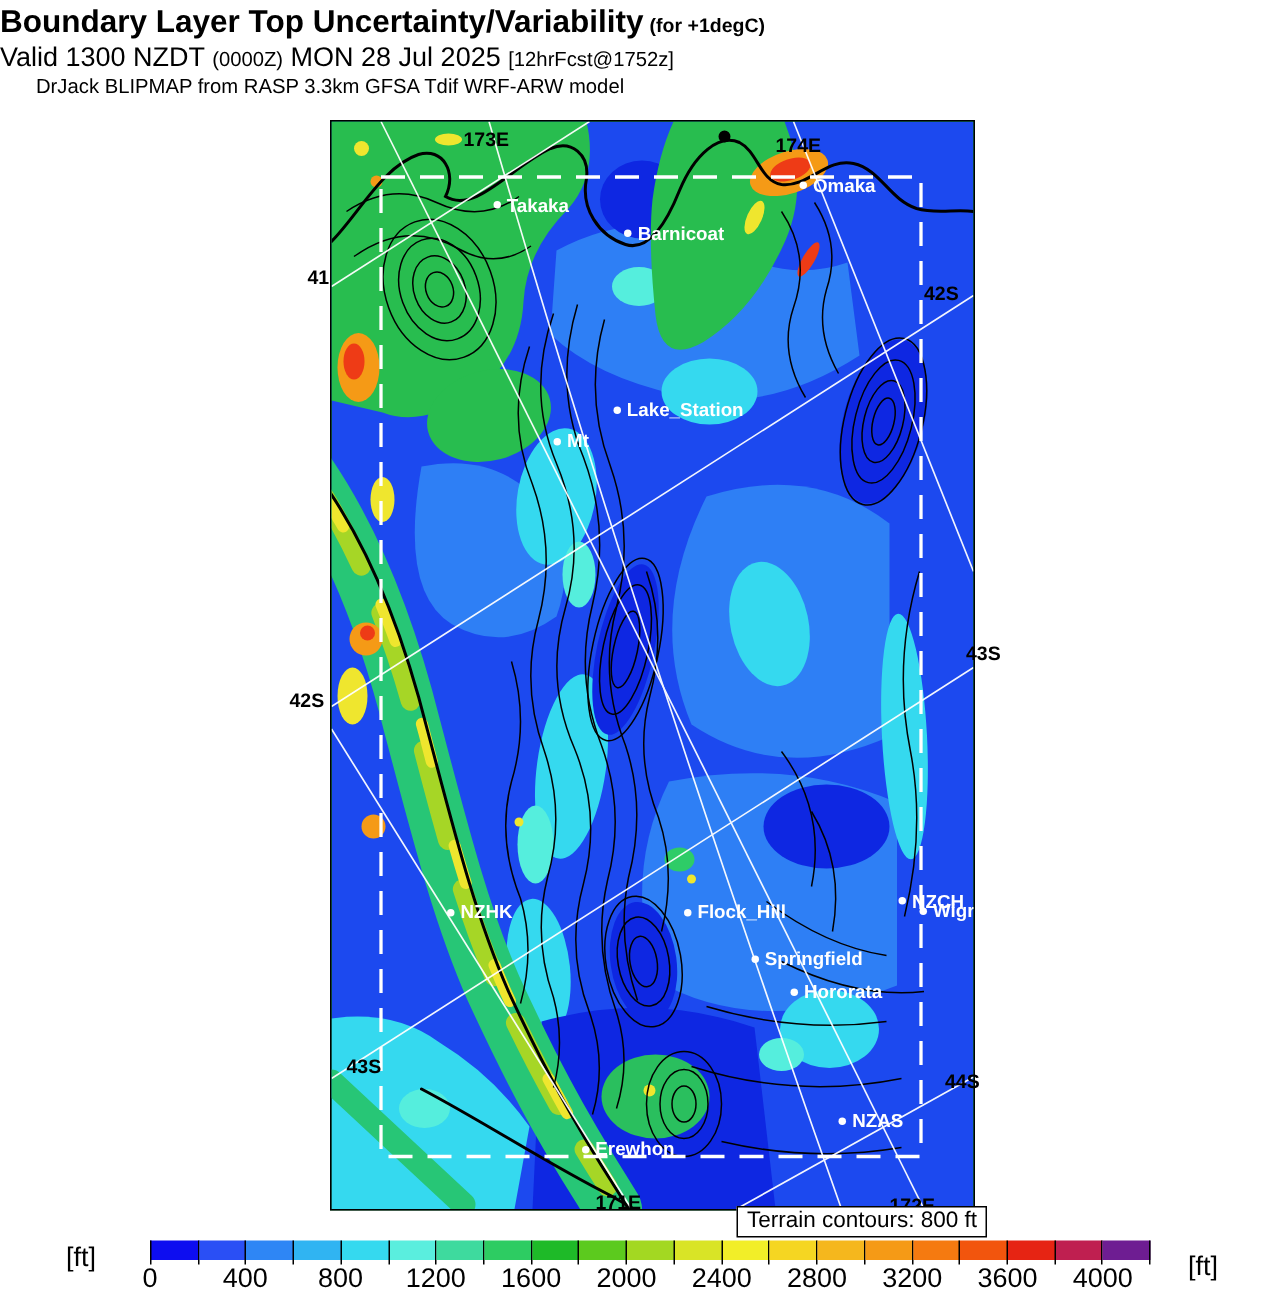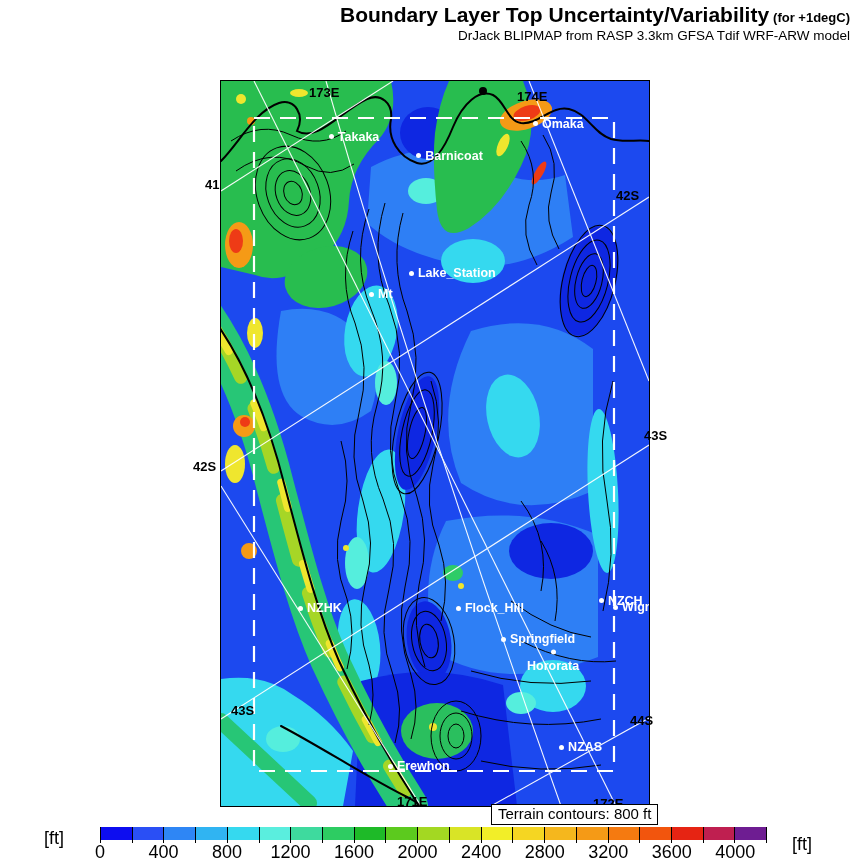--- a/index.html
+++ b/index.html
@@ -1,25 +1,25 @@
 <!DOCTYPE html>
 <html><head>
 <meta charset="utf-8">
 <style>
   html,body{margin:0;padding:0;}
   body{
     width:850px;height:860px;background:#ffffff;position:relative;overflow:hidden;
     font-family:"Liberation Sans", sans-serif;color:#000;
   }
-  .hdr{position:absolute;top:3px;left:0;width:100%;text-align:right;line-height:1.15;}
+  .hdr{position:absolute;top:3px;left:0;width:100%;text-align:left;line-height:1.15;}
   .t1{font-size:21px;font-weight:bold;}
   .t1 .suffix{font-size:13px;margin-left:4px;}
   .t2{font-size:18px;margin-top:1px;}
   .t2 .small{font-size:13.5px;}
-  .t3{font-size:13.5px;margin-top:1px;}
+  .t3{font-size:13.5px;margin-top:1px;padding-left:24px;}
 
   .map-wrap{
     position:absolute;left:220px;top:80px;width:428px;height:725px;
     border:1px solid #000;background:#15803d;overflow:hidden;
   }
   .map-wrap svg{position:absolute;left:0;top:0;width:100%;height:100%;display:block;}
 
   .lonlabel{position:absolute;font-size:13px;font-weight:bold;color:#000;white-space:nowrap;z-index:6;}
   .latlabel{position:absolute;font-size:13px;font-weight:bold;color:#000;white-space:nowrap;}
 
@@ -45,20 +45,26 @@
   .unit{position:absolute;font-size:18px;}
   .unit-left{left:44px;top:828px;}
   .unit-right{left:792px;top:834px;}
 </style>
 </head>
 <body>
 
 <div class="hdr">
   <div class="t1">
     <span>Boundary Layer Top Uncertainty/Variability</span><span class="suffix">(for +1degC)</span>
+  </div>
+  <div class="t2">
+    <span>Valid 1300 NZDT</span>
+    <span class="small">(0000Z)</span>
+    <span>MON 28 Jul 2025</span>
+    <span class="small">[12hrFcst@1752z]</span>
   </div>
   <div class="t3">DrJack BLIPMAP from RASP 3.3km GFSA Tdif WRF-ARW model</div>
 </div>
 
 <div class="latlabel" style="left:205px;top:177px;">41S</div>
 <div class="latlabel" style="left:193px;top:459px;">42S</div>
 <div class="latlabel" style="left:231px;top:703px;z-index:7;">43S</div>
 <div class="latlabel" style="left:616px;top:188px;z-index:7;">42S</div>
 <div class="latlabel" style="left:644px;top:428px;z-index:7;">43S</div>
 <div class="latlabel" style="left:630px;top:713px;z-index:7;">44S</div>
@@ -233,21 +239,21 @@
         <span>NZCH</span>
       </div>
       <div class="station" style="left: 91.6%; top: 72.6%;">
         <span class="sdot"></span>
         <span>Wigram</span>
       </div>
       <div class="station" style="left: 65.4%; top: 77%;">
         <span class="sdot"></span>
         <span>Springfield</span>
       </div>
-      <div class="station" style="left: 71.5%; top: 80%; flex-direction: column;">
+      <div class="station" style="left: 71.5%; top: 80%;">
         <span class="sdot"></span>
         <span>Hororata</span>
       </div>
       <div class="station" style="left: 79%; top: 91.9%;">
         <span class="sdot"></span>
         <span>NZAS</span>
       </div>
       <div class="station" style="left: 39%; top: 94.5%;">
         <span class="sdot"></span>
         <span>Erewhon</span>

